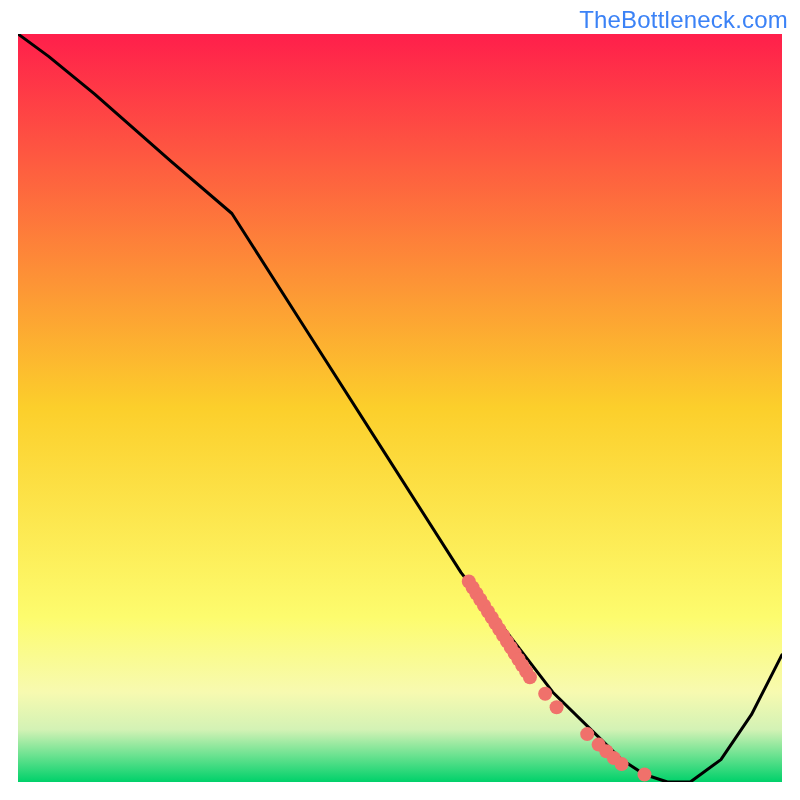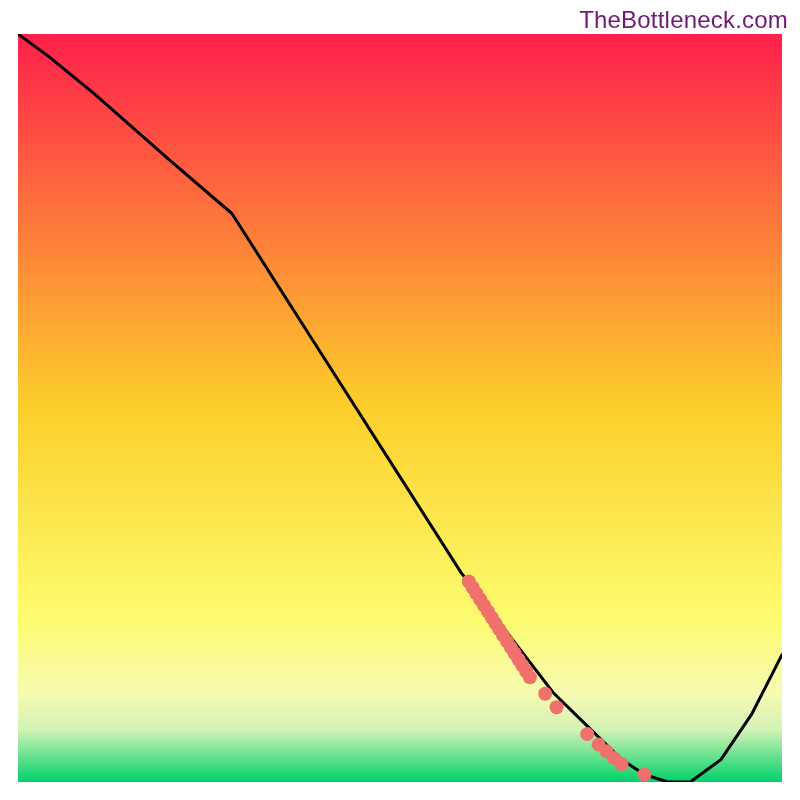--- a/index.html
+++ b/index.html
@@ -9,21 +9,21 @@
     width: 800px;
     height: 800px;
     background: #fff;
   }
   .watermark {
     position: absolute;
     top: 6px;
     right: 12px;
     font-family: Arial, Helvetica, sans-serif;
     font-size: 24px;
-    color: #701a75;
+    color: #3b82f6;
     font-weight: 500;
     letter-spacing: 0.2px;
     z-index: 10;
   }
   .plot-area {
     position: absolute;
     left: 18px;
     top: 34px;
     width: 764px;
     height: 748px;

